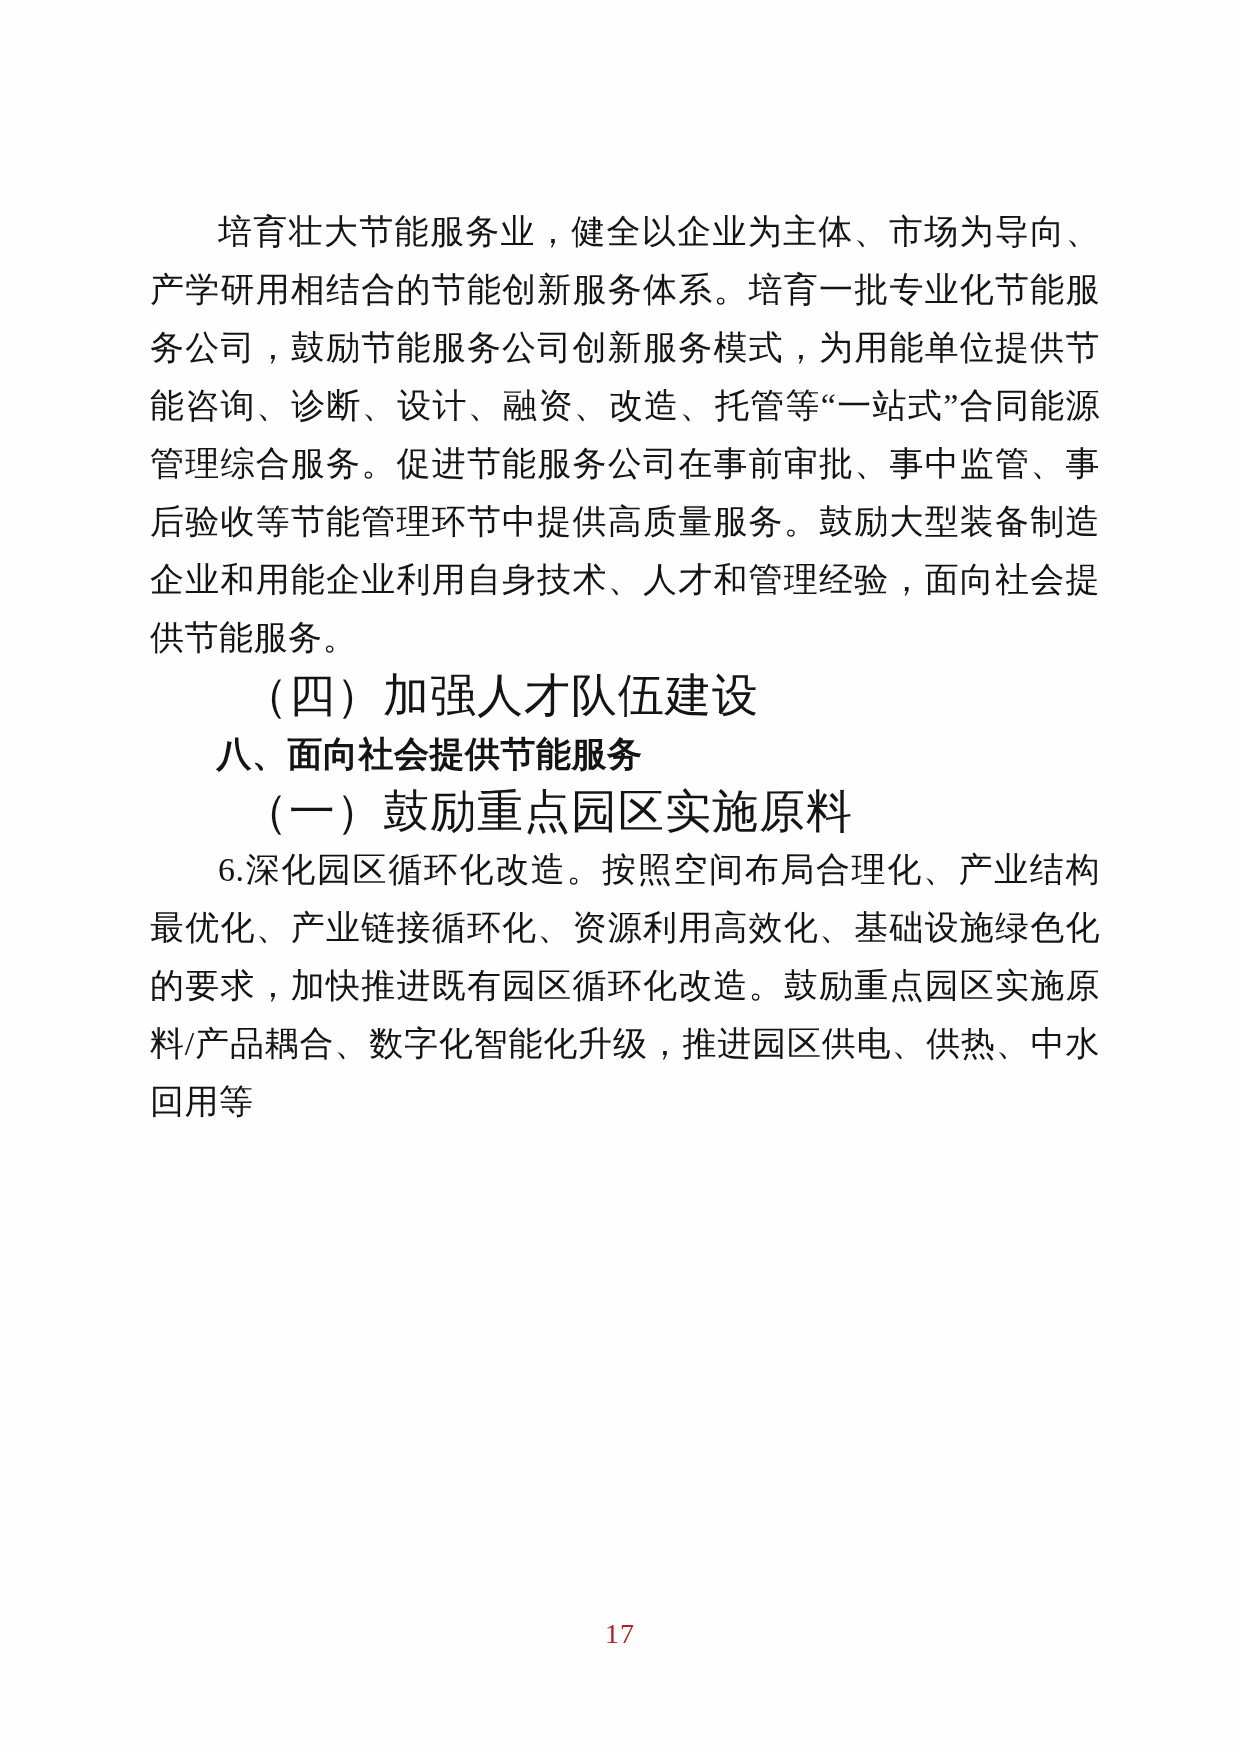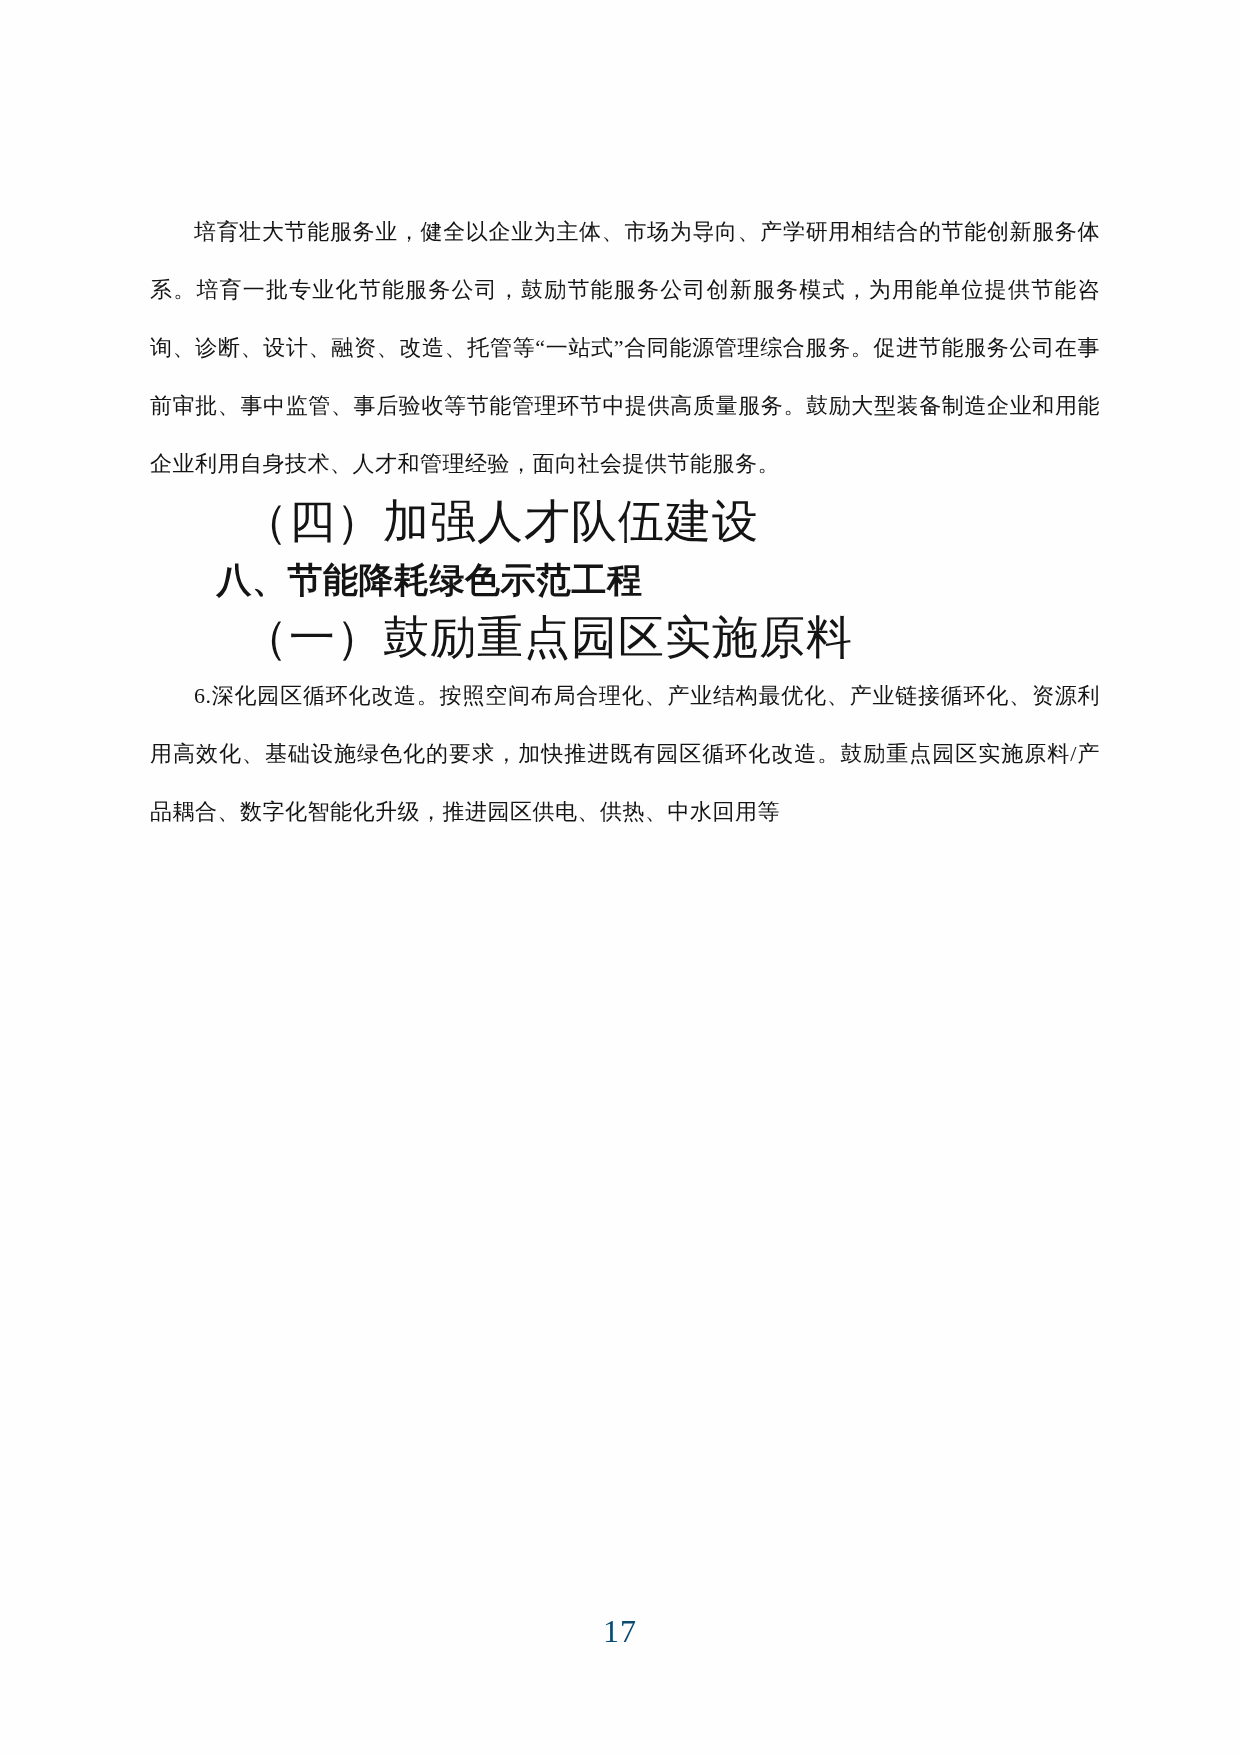--- a/index.html
+++ b/index.html
@@ -17,21 +17,21 @@
     padding: 203px 140px 0 150px;
     color: #141414;
     font-family: "Liberation Serif", "DejaVu Serif", serif;
     overflow: hidden;
   }
   .content {
     width: 950px;
   }
   p.para {
     margin: 0;
-    font-size: 22px;
+    font-size: 34px;
     line-height: 58px;
     text-align: justify;
     text-indent: 2em;
     letter-spacing: 0.5px;
   }
   p.para-kai {
     margin: 0;
     font-size: 46px;
     line-height: 58px;
     text-align: left;
@@ -49,33 +49,33 @@
     letter-spacing: 0.5px;
   }
   .footer {
     position: absolute;
     left: 0;
     bottom: 104px;
     width: 100%;
     text-align: center;
   }
   .page-number {
-    font-size: 32px;
+    font-size: 28px;
     letter-spacing: 1px;
-    color: #0c4a6e;
+    color: #b91c1c;
   }
 </style>
 </head>
 <body>
 
 <div class="page">
   <div class="content">
     <p class="para">培育壮大节能服务业，健全以企业为主体、市场为导向、产学研用相结合的节能创新服务体系。培育一批专业化节能服务公司，鼓励节能服务公司创新服务模式，为用能单位提供节能咨询、诊断、设计、融资、改造、托管等“一站式”合同能源管理综合服务。促进节能服务公司在事前审批、事中监管、事后验收等节能管理环节中提供高质量服务。鼓励大型装备制造企业和用能企业利用自身技术、人才和管理经验，面向社会提供节能服务。</p>
     <p class="para-kai">（四）加强人才队伍建设</p>
-    <p class="para-hei">八、节能降耗绿色示范工程</p>
+    <p class="para-hei">八、面向社会提供节能服务</p>
     <p class="para-kai">（一）鼓励重点园区实施原料</p>
     <p class="para">6.深化园区循环化改造。按照空间布局合理化、产业结构最优化、产业链接循环化、资源利用高效化、基础设施绿色化的要求，加快推进既有园区循环化改造。鼓励重点园区实施原料/产品耦合、数字化智能化升级，推进园区供电、供热、中水回用等</p>
   </div>
 
   <div class="footer">
     <span class="page-number">17</span>
   </div>
 </div>
 
 </body></html>

